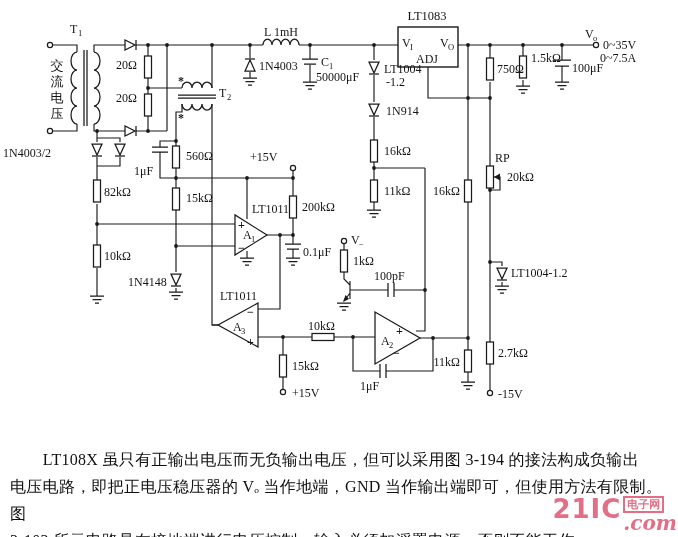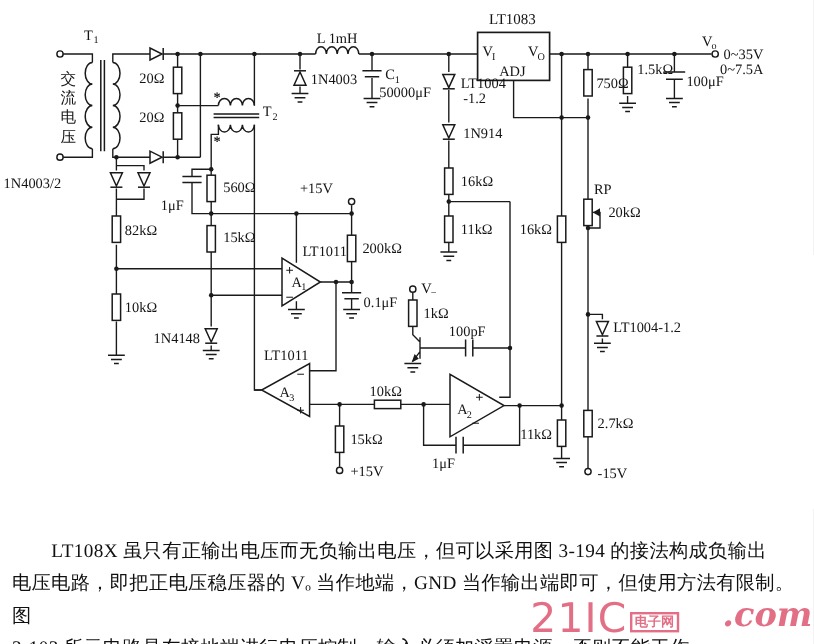--- a/index.html
+++ b/index.html
@@ -15,27 +15,27 @@
   .comp{stroke-width:1.25;}
   .boxfill{fill:#ffffff;stroke:#1a1a1a;stroke-width:1.4;}
   .dotj{fill:#1a1a1a;stroke:none;}
   .term{fill:#ffffff;stroke:#1a1a1a;stroke-width:1.2;}
   .solid{fill:#1a1a1a;stroke:none;}
   .para{position:absolute;left:10px;right:5px;top:446px;font-size:16px;line-height:27px;
         letter-spacing:0.3px;color:#101010;}
   .para .ind{text-indent:2.05em;}
   .wm{position:absolute;right:1px;bottom:4px;display:flex;align-items:flex-start;
       color:#dd5670;opacity:0.85;line-height:1;}
-  .wm .big{font-family:"DejaVu Sans","Liberation Sans",sans-serif;font-weight:normal;
-           font-size:34px;letter-spacing:1px;}
-  .wm .col{display:flex;align-items:flex-end;margin-left:2px;}
+  .wm .big{font-family:"DejaVu Sans","Liberation Sans",sans-serif;font-weight:bold;
+           font-size:26px;letter-spacing:1px;}
+  .wm .col{display:flex;flex-direction:column;align-items:flex-start;margin-left:2px;}
   .wm .box{border:2px solid #dd5670;font-size:11px;font-weight:bold;padding:1px 2px;
            font-family:"DejaVu Sans","Liberation Sans",sans-serif;}
-  .wm .tail{font-style:italic;font-weight:bold;font-size:28px;margin-top:0px;
-            font-family:"DejaVu Serif","Liberation Serif",serif;margin-left:36px;}
+  .wm .tail{font-style:italic;font-weight:bold;font-size:20px;margin-top:0px;
+            font-family:"DejaVu Serif","Liberation Serif",serif;}
 </style>
 </head>
 <body>
 
 <div class="stage">
 
 <svg width="678" height="440" viewBox="0 0 678 440">
   <defs>
     <g id="gnd" class="comp">
       <path d="M-7,0 H7 M-4.5,3.5 H4.5 M-2,7 H2"></path>

